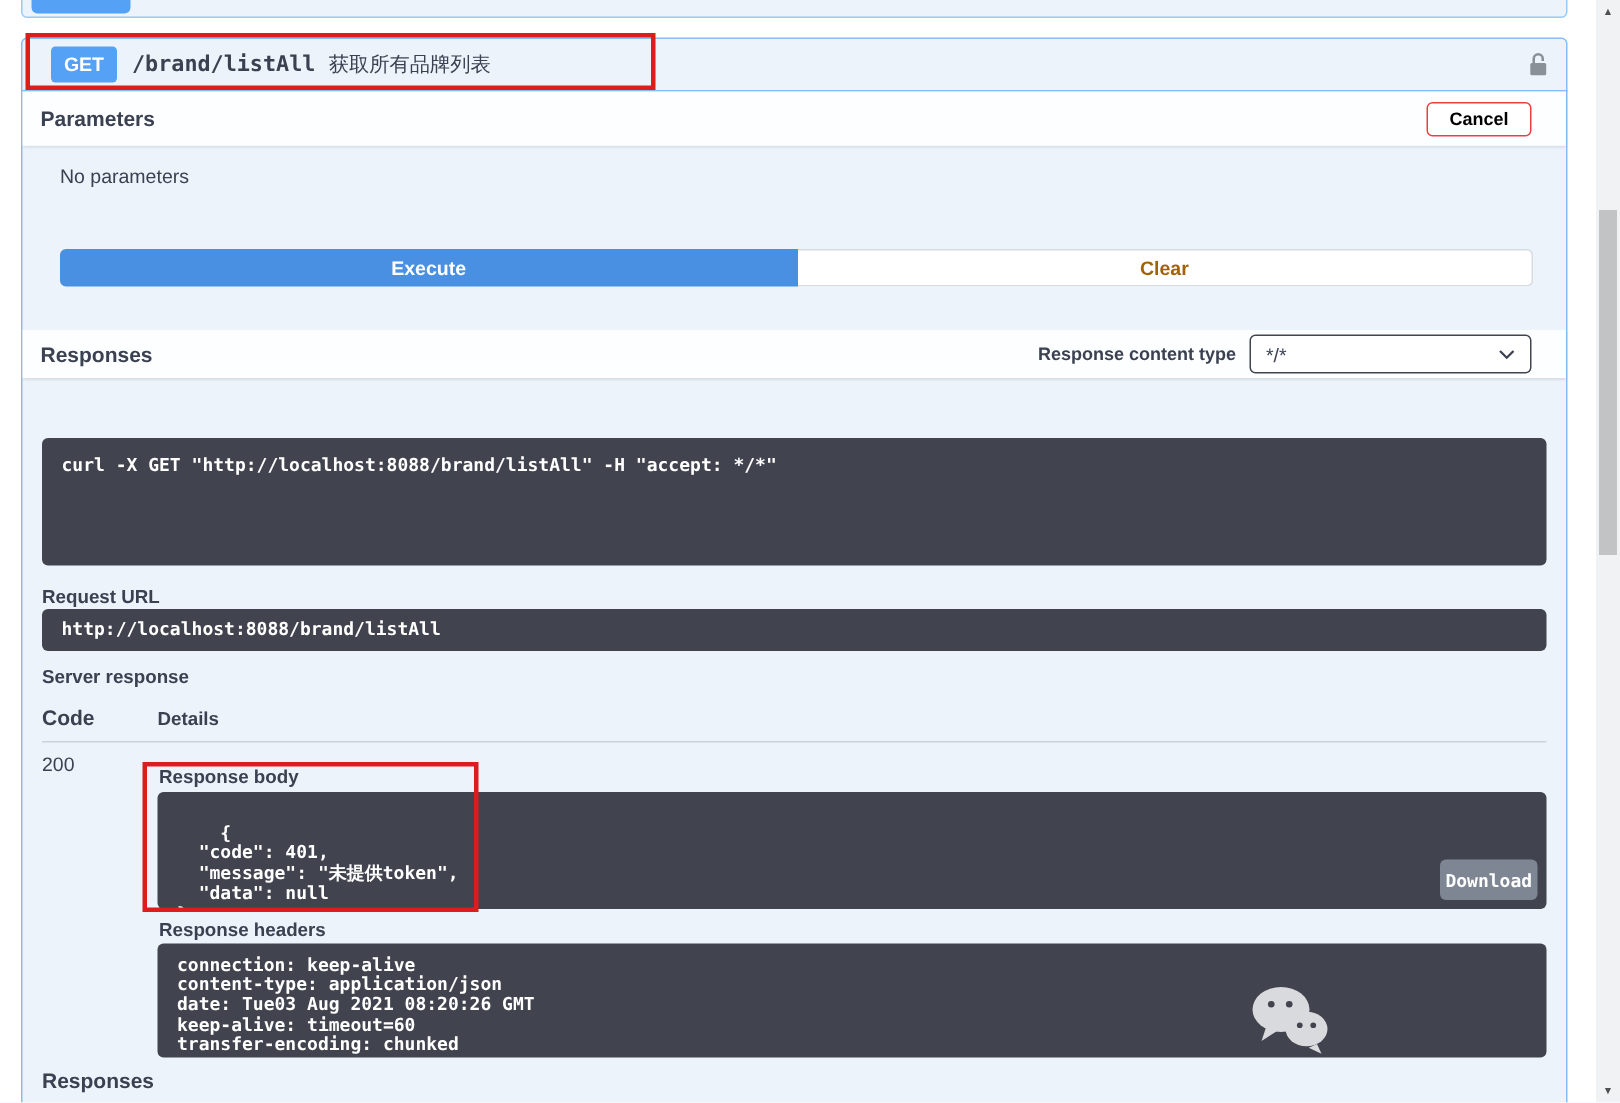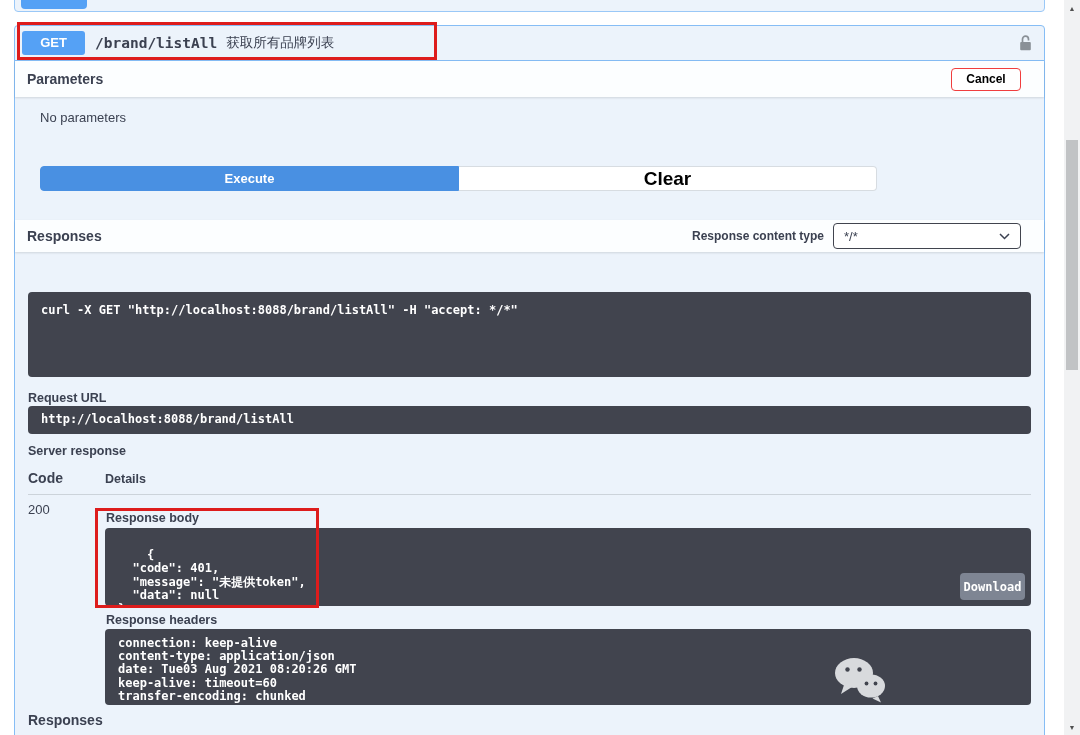--- a/index.html
+++ b/index.html
@@ -11,44 +11,44 @@
     border:1px solid #9ac8f7; border-radius:4px; background:#ecf3fb; }
   .prev-get { position:absolute; left:6px; top:8px; width:66px; height:30px;
     background:#55a1f5; border-radius:4px; }
 
   
   .opblock { position:absolute; left:14px; top:25px; width:1031px; height:730px;
     border:1px solid #86bdf5; border-radius:4px; background:#ecf3fb; }
 
   .summary { position:absolute; left:14px; top:25px; width:1031px; height:36px;
     border-bottom:1px solid #86bdf5; display:flex; align-items:center; cursor:pointer; }
-  .method-badge { margin-left:8px; width:63px; height:24px; background:#55a1f5;
+  .method-badge { margin-left:20px; width:44px; height:24px; background:#55a1f5;
     border-radius:3px; color:#fff; font-weight:bold; font-size:13px;
     display:flex; align-items:center; justify-content:center;text-align:center; }
   .path { margin-left:10px; font-family:"DejaVu Sans Mono","Liberation Mono",monospace;
     font-weight:bold; font-size:14.5px; color:#3b4151; }
   .desc { margin-left:9px; font-size:13.5px; color:#3b4151; }
   .lock { margin-left:auto; margin-right:12px; display:flex; cursor:pointer; }
 
   .sec-header { position:absolute; left:15px; width:1029px; height:36px;
     background:rgba(255,255,255,.85); box-shadow:0 1px 2px rgba(0,0,0,.12);
     display:flex; align-items:center; padding:0 23px 0 12px; }
   .params-header { top:61px; }
   .responses-header { top:220px; height:32px; }
   .sec-title { font-size:14px; font-weight:bold; color:#3b4151; }
   .cancel-btn { margin-left:auto; width:70px; height:23px; background:#fff;
     border:1.5px solid #f03e3e; border-radius:4px; color:#000000; font-weight:bold;
     font-size:12px; font-family:inherit; cursor:pointer; }
 
   .no-params { position:absolute; left:40px; top:110px; font-size:13px; color:#3b4151; }
 
-  .exec-row { position:absolute; left:40px; top:166px; width:837px; height:25px; display:flex; }
+  .exec-row { position:absolute; left:40px; top:166px; width:982px; height:25px; display:flex; }
   .execute-btn { flex:1; background:#4990e2; color:#fff; font-weight:bold; font-size:13px;
     border:1px solid #4990e2; border-radius:4px 0 0 4px; font-family:inherit; cursor:pointer; }
-  .clear-btn { flex:1; background:#fff; color:#000000; font-weight:bold; font-size:19px;
+  .clear-btn { flex:1; background:#fff; color:#a16207; font-weight:bold; font-size:13px;
     border:1px solid #d7dce1; border-left:none; border-radius:0 4px 4px 0;
     font-family:inherit; cursor:pointer; }
 
   .ct-group { margin-left:auto; display:flex; align-items:center; gap:9px; }
   .ct-label { font-size:12px; font-weight:bold; color:#3b4151; }
   .ct-select { width:188px; height:26px; background:#fff; border:1px solid #41444e;
     border-radius:4px; display:flex; align-items:center; padding:0 10px; font-size:13px;
     cursor:pointer; }
   .chev { margin-left:auto; display:flex; }
 

